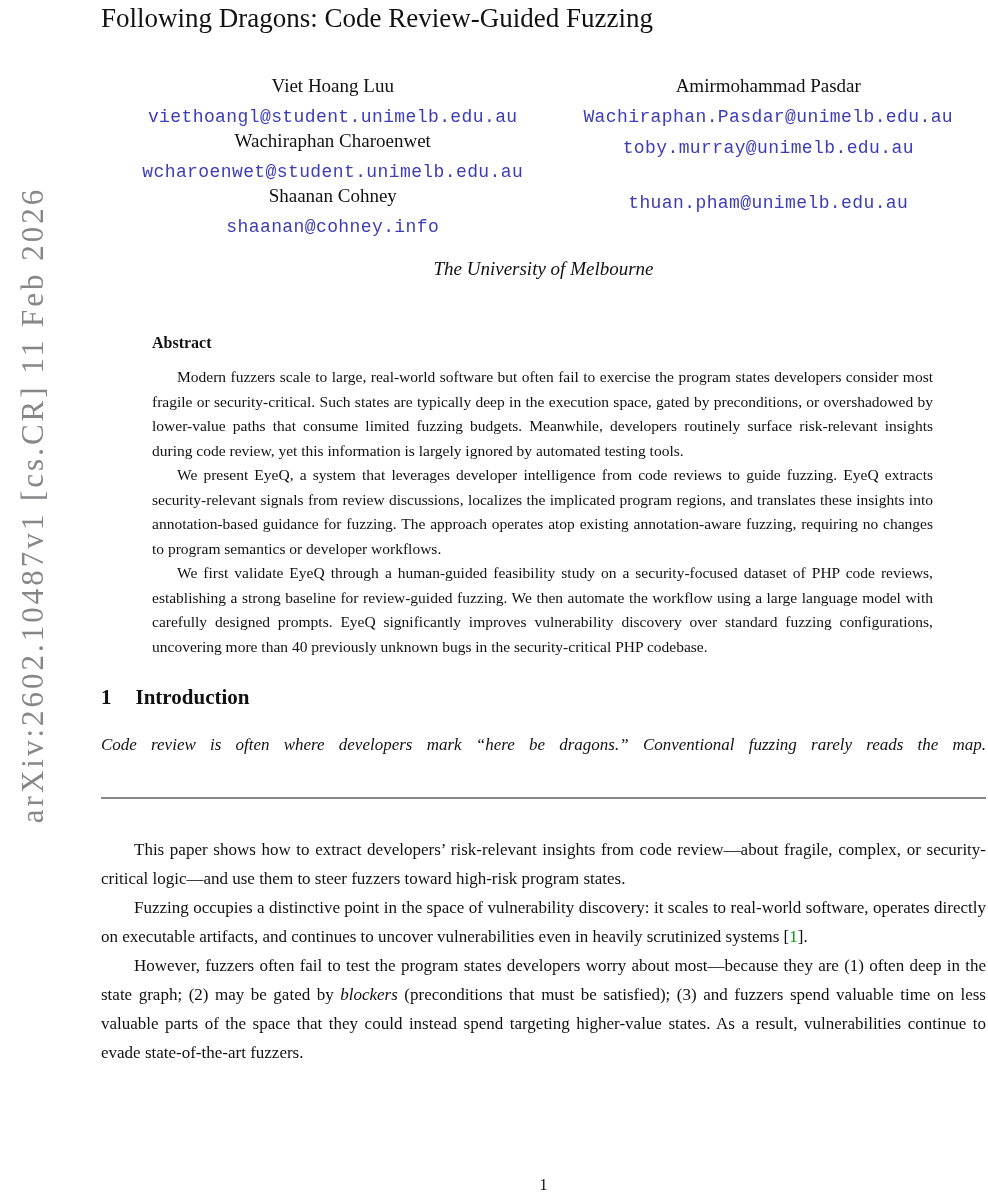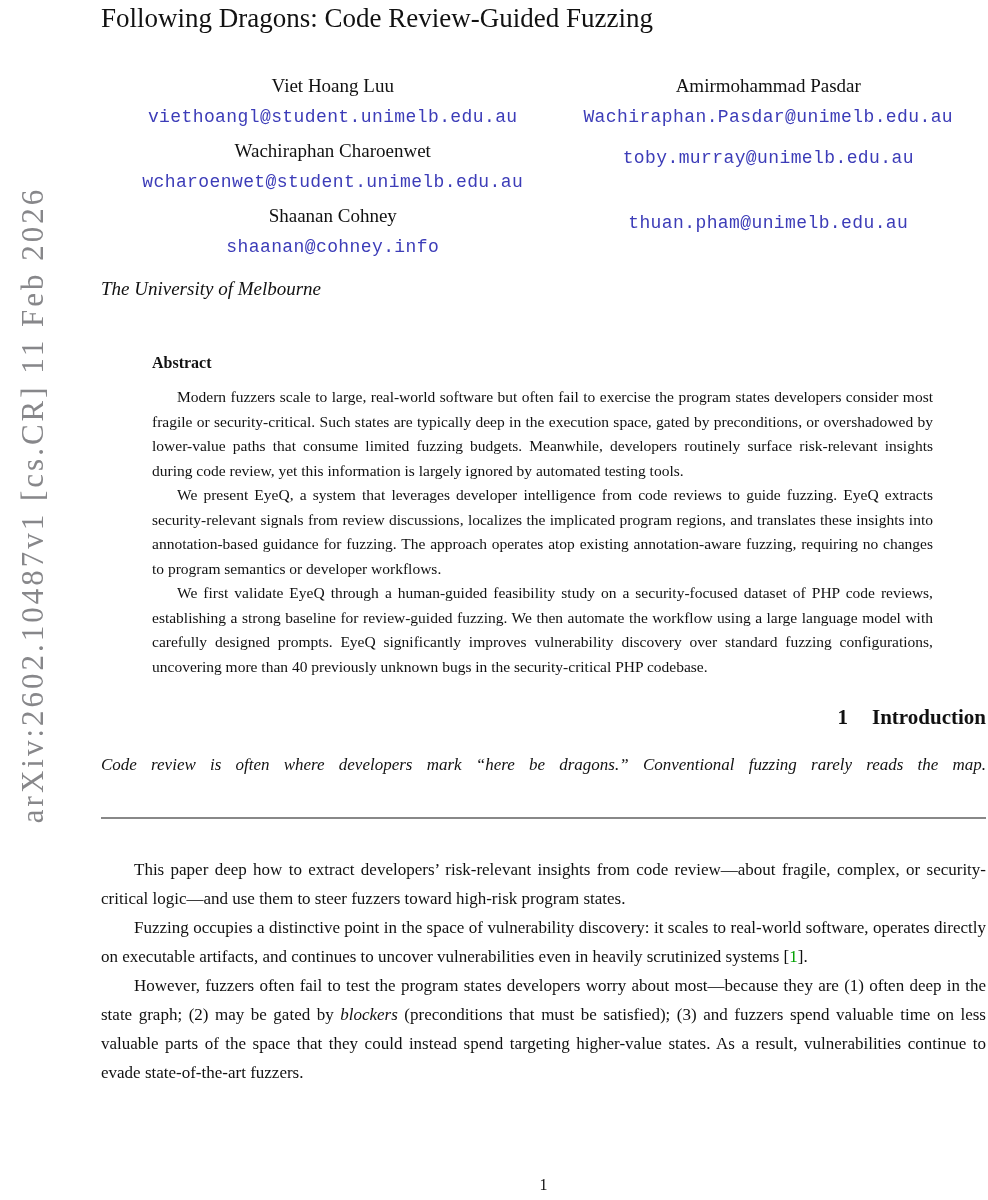--- a/index.html
+++ b/index.html
@@ -39,42 +39,42 @@
   .title{
     font-size:27px;
     font-weight:normal;
     text-align:left;
     line-height:36px;
     margin-top:0;
   }
   .authors-grid{
     display:grid;
     grid-template-columns:1fr 1fr;
-    row-gap:10px;
+    row-gap:0;
     margin-top:38px;
     margin-left:14px;
   }
   .author-cell{text-align:center;}
   .author-name{
     font-size:19px;
     line-height:24px;
   }
   .author-email{
     display:inline-block;
     margin-top:7px;
     font-family:"Liberation Mono", monospace;
     font-size:18px;
     letter-spacing:0.4px;
     line-height:24px;
     color:var(--link-blue);
     text-decoration:none;
   }
   .affiliation{
     margin-top:18px;
-    text-align:left;
+    text-align:center;
     font-style:italic;
     font-size:19px;
     line-height:24px;
   }
   .abstract{
     margin-top:52px;
     margin-left:51px;
     margin-right:53px;
   }
   .abstract-heading{
@@ -87,21 +87,20 @@
     font-size:15.5px;
     line-height:24.5px;
     text-align:justify;
     text-indent:25px;
   }
   .section-heading{
     margin-top:24px;
     font-size:21px;
     font-weight:bold;
     line-height:28px;
-    text-align:right;
   }
   .section-number{margin-right:24px;}
   .epigraph{
     margin-top:22px;
     font-style:italic;
     font-size:17px;
     line-height:24px;
     text-align:justify;
     text-align-last:justify;
   }
@@ -180,21 +179,21 @@
 
     <h2 class="section-heading">
       <span class="section-number">1</span><span>Introduction</span>
     </h2>
 
     <p class="epigraph">Code review is often where developers mark “here be dragons.” Conventional fuzzing rarely reads the map.</p>
 
     <hr class="rule">
 
     <p class="body-par indent first">
-      <span>This paper deep how to extract developers’ risk-relevant insights from code review—about fragile, complex, or security-critical logic—and use them to steer fuzzers toward high-risk program states.</span>
+      <span>This paper shows how to extract developers’ risk-relevant insights from code review—about fragile, complex, or security-critical logic—and use them to steer fuzzers toward high-risk program states.</span>
     </p>
 
     <p class="body-par indent">
       <span>Fuzzing occupies a distinctive point in the space of vulnerability discovery: it scales to real-world software, operates directly on executable artifacts, and continues to uncover vulnerabilities even in heavily scrutinized systems [</span><a class="cite-link">1</a><span>].</span>
     </p>
 
     <p class="body-par indent">
       <span>However, fuzzers often fail to test the program states developers worry about most—because they are (1) often deep in the state graph; (2) may be gated by </span><em>blockers</em><span> (preconditions that must be satisfied); (3) and fuzzers spend valuable time on less valuable parts of the space that they could instead spend targeting higher-value states. As a result, vulnerabilities continue to evade state-of-the-art fuzzers.</span>
     </p>
 

